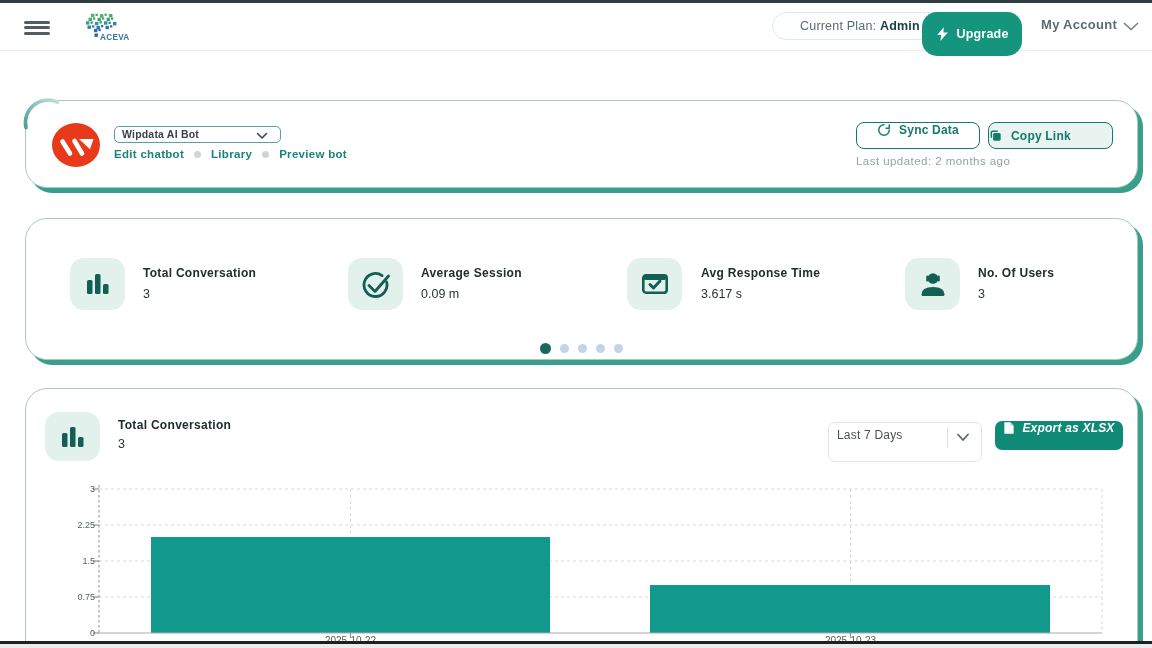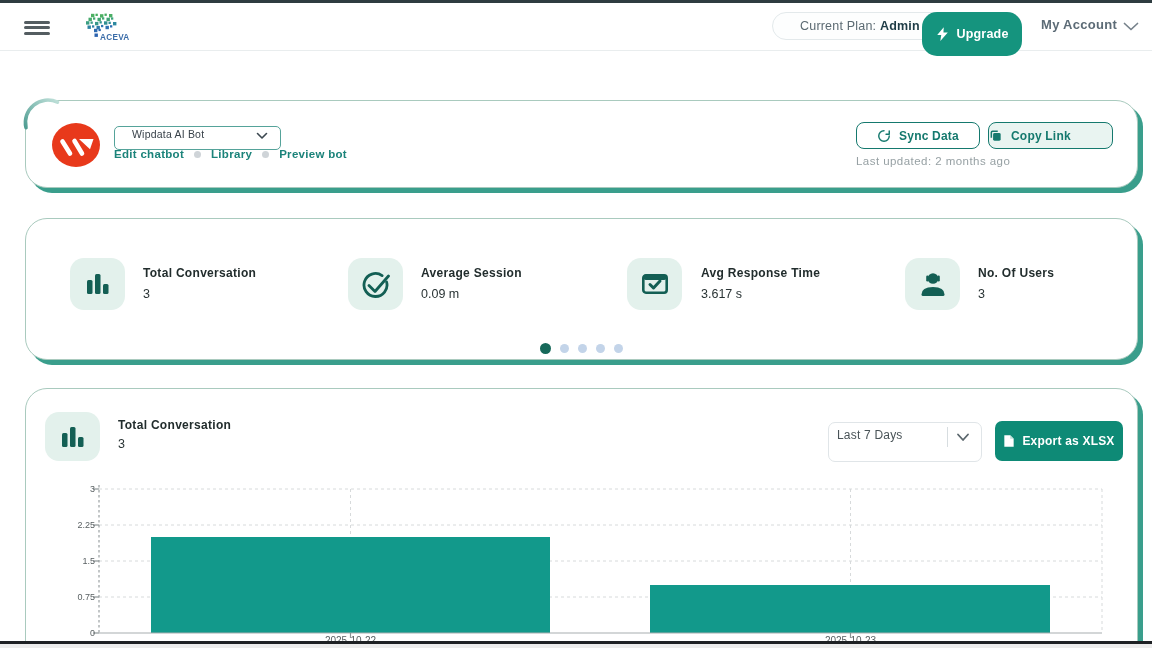--- a/index.html
+++ b/index.html
@@ -16,47 +16,47 @@
   .upgrade { left:922px; top:12px; width:100px; height:44px; background:#15947e; border-radius:15px;
     color:#fff; font-weight:bold; font-size:12.5px; display:flex; align-items:center; justify-content:center; gap:6px; letter-spacing:.2px;}
   .myacct { left:1041px; top:17px; font-size:13px; font-weight:bold; color:#5c6b76; letter-spacing:.3px;}
 
   .card { background:#fff; border:1px solid #a9cabe; border-radius:22px; box-shadow:5px 5px 0 0 #3a9e8c; }
   .card1 { left:25px; top:100px; width:1113px; height:88px; }
   .card2 { left:25px; top:218px; width:1113px; height:142px; }
   .card3 { left:25px; top:388px; width:1113px; height:290px; }
 
   .wcirc { left:52px; top:123px; width:48px; height:44px; border-radius:50%; background:#e8391b; }
-  .select1 { left:114px; top:126px; width:167px; height:24px; border:1.4px solid #55a39a; border-radius:5px;
-    background:#fff; font-size:10.5px; color:#39424a; line-height:14px; padding-left:17px; font-weight:normal; letter-spacing:.2px;}
+  .select1 { left:114px; top:126px; width:167px; height:17px; border:1.4px solid #55a39a; border-radius:5px;
+    background:#fff; font-size:10.5px; color:#39424a; line-height:14px; padding-left:7px; font-weight:bold; letter-spacing:.2px;}
   .links { left:114px; top:148px; display:flex; align-items:center; font-size:11.5px; color:#1b837a; font-weight:bold; letter-spacing:.3px;}
   .dotgap { width:7px; height:7px; border-radius:50%; background:#cfd4d8; margin:0 10px; }
   .btn-sync { left:856px; top:122px; width:124px; height:27px; background:#fff; border:1.5px solid #15796e; border-radius:8px;
-    display:flex; align-items:center; justify-content:center; gap:8px; color:#15796e; font-weight:bold; font-size:12px; letter-spacing:.2px;}
+    display:flex; align-items:flex-start; justify-content:center; gap:8px; color:#15796e; font-weight:bold; font-size:12px; letter-spacing:.2px;}
   .btn-copy { left:988px; top:122px; width:125px; height:27px; background:#e9f4f1; border:1.5px solid #15796e; border-radius:8px;
     display:flex; align-items:center; justify-content:flex-start; gap:8px; color:#15796e; font-weight:bold; font-size:12px; letter-spacing:.2px;}
   .lastupd { left:856px; top:155px; font-size:11.5px; color:#97a1a4; letter-spacing:.45px;}
 
   .tile { width:55px; height:52px; border-radius:14px; background:#e3f1ec; display:flex; align-items:center; justify-content:center; }
   .stat-title { font-size:12px; font-weight:bold; color:#222d2d; letter-spacing:.3px; }
   .stat-val { font-size:12.5px; color:#2a3435; margin-top:7px; }
   .dots { left:25px; top:343px; width:1113px; display:flex; align-items:center; justify-content:center; gap:9px; }
   .dots .d1 { width:11px; height:11px; border-radius:50%; background:#17695a; }
   .dots .dn { width:9px; height:9px; border-radius:50%; background:#c3d4e9; }
 
   .tile3 { left:45px; top:412px; width:55px; height:49px; border-radius:14px; background:#e3f1ec;
     display:flex; align-items:center; justify-content:center; }
   .c3title { left:118px; top:418px; font-size:12px; font-weight:bold; color:#222d2d; letter-spacing:.3px;}
   .c3val { left:118px; top:437px; font-size:12.5px; color:#2a3435; }
   .select3 { left:828px; top:422px; width:154px; height:40px; border:1px solid #e0e5e8; border-radius:7px; background:#fff;
     font-size:12px; color:#495357; }
   .select3 .txt { position:absolute; left:8px; top:5px; letter-spacing:.2px; }
   .select3 .sep { position:absolute; left:118px; top:4px; width:1px; height:20px; background:#d7dde0; }
-  .btn-export { left:995px; top:421px; width:128px; height:40px; background:#0e8a76; border-radius:7px; color:#fff;
-    font-weight:bold; font-size:12px; display:flex; align-items:center; justify-content:center; gap:7px; letter-spacing:.2px;}
+  .btn-export { left:995px; top:421px; width:128px; height:29px; background:#0e8a76; border-radius:7px; color:#fff;
+    font-weight:bold; font-size:12px; display:flex; align-items:flex-start; justify-content:center; gap:7px; letter-spacing:.2px;font-style:italic;}
 
   .botbar { left:0; top:641px; width:1152px; height:3px; background:#1e2124; }
   .botlight { left:0; top:644px; width:1152px; height:4px; background:#ececec; }
 </style>
 </head>
 <body>
   <div class="abs topbar"></div>
   <div class="abs header"></div>
   <div class="abs hamb">
     <div></div>

